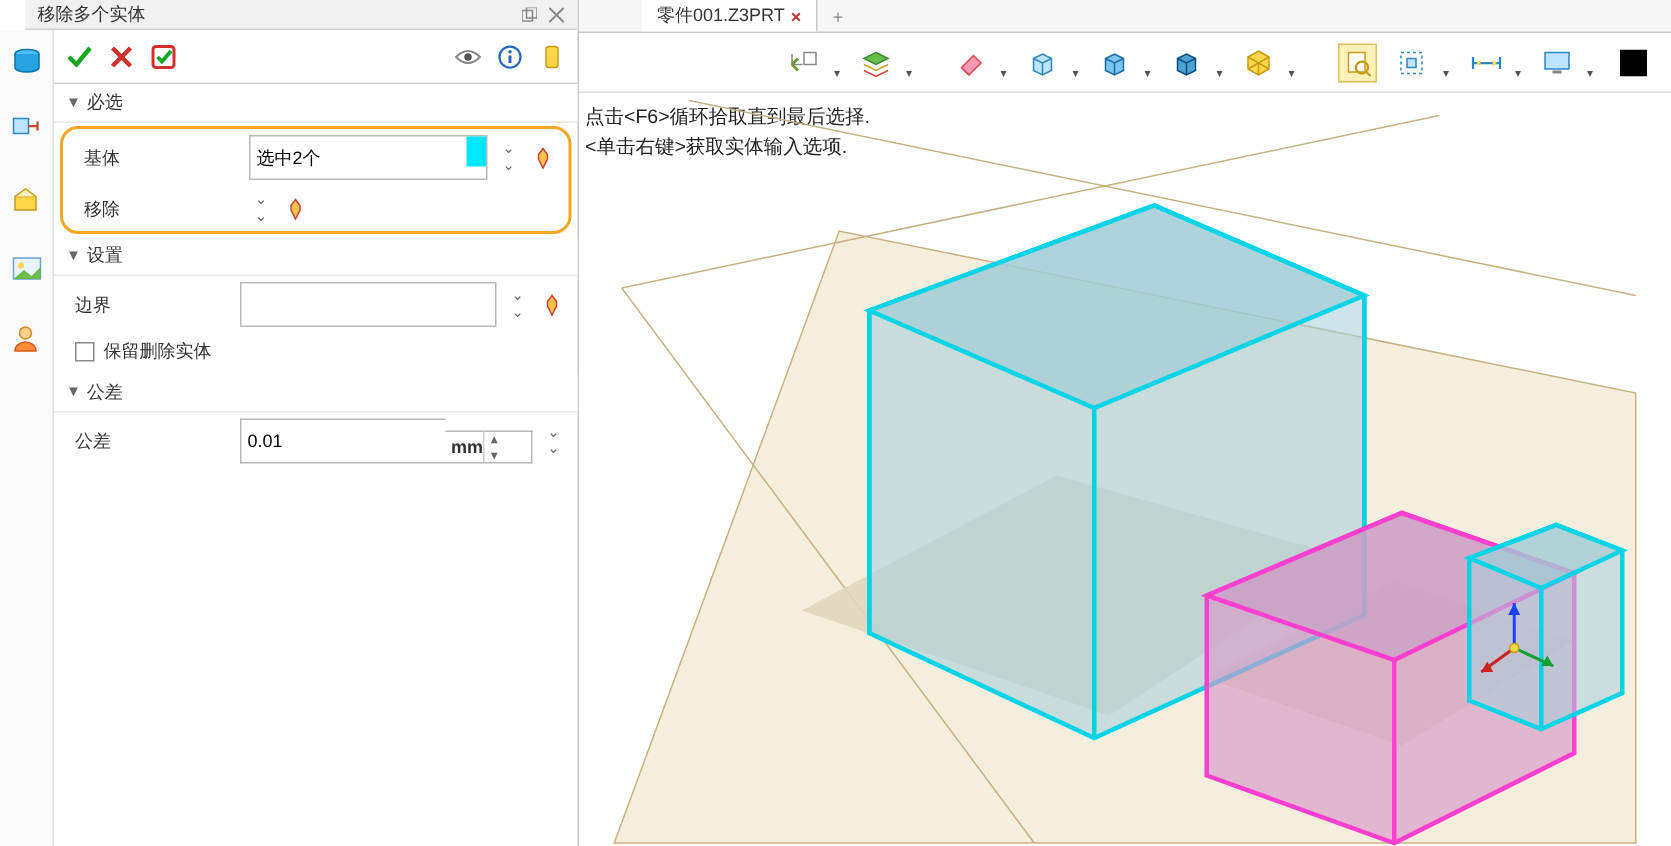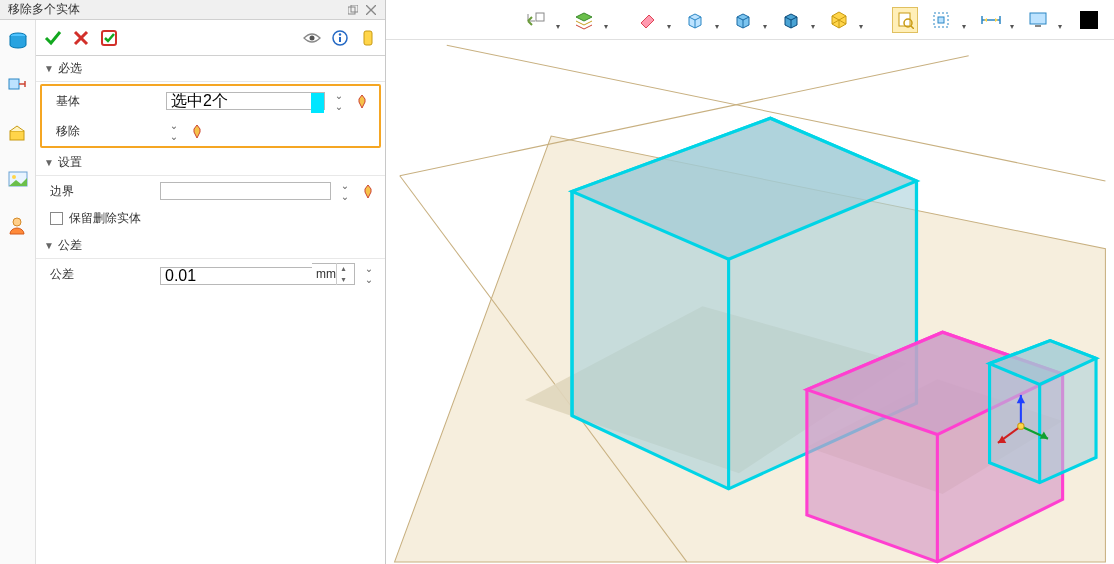--- a/index.html
+++ b/index.html
@@ -1,48 +1,48 @@
 <!DOCTYPE html>
 <html><head>
 <meta charset="utf-8">
 <style>
 * { box-sizing: border-box; margin: 0; padding: 0; }
 body { font-family: "Microsoft YaHei", "SimSun", Arial, sans-serif; font-size: 12px; color: #333; background: #fff; overflow: hidden; width: 1114px; height: 564px; }
 .app { display: flex; height: 100%; }
 
 
 .left-panel { width: 433px; display: flex; flex-direction: column; border-right: 1px solid #c8c8c8; }
-.panel-title { display: flex; align-items: center; justify-content: space-between; padding: 2px 8px; background: #f0f0f0; border-bottom: 1px solid #d0d0d0; height: 20px; }
+.panel-title { display: flex; align-items: center; justify-content: space-between; padding: 2px 8px; background: #f0f0f0; border-bottom: 1px solid #d0d0d0; height: 20px; margin-left: 17px; }
 .panel-title-icons { display: flex; gap: 6px; }
 .small-icon { width: 12px; height: 12px; display: inline-flex; align-items: center; justify-content: center; color: #888; cursor: default; }
 
 .panel-body { display: flex; flex: 1; }
 .tool-strip { width: 36px; display: flex; flex-direction: column; align-items: center; gap: 20px; padding-top: 8px; background: #fafafa; border-right: 1px solid #e0e0e0; }
 .tool-btn { width: 26px; height: 26px; display: flex; align-items: center; justify-content: center; cursor: pointer; }
 
 .form-area { flex: 1; display: flex; flex-direction: column; }
 .action-bar { display: flex; align-items: center; justify-content: space-between; padding: 4px 6px; border-bottom: 1px solid #d0d0d0; height: 36px; }
 .action-bar-left { display: flex; gap: 6px; }
 .action-bar-right { display: flex; gap: 6px; }
 .ab-btn { width: 22px; height: 22px; display: flex; align-items: center; justify-content: center; border: 1px solid transparent; cursor: pointer; }
 
 .section-header { display: flex; align-items: center; gap: 4px; padding: 4px 8px; border-bottom: 1px solid #e8e8e8; background: #fff; font-weight: normal; cursor: pointer; }
 .section-header .tri { font-size: 10px; color: #666; }
 
 .row { display: flex; align-items: center; padding: 4px 8px; gap: 6px; }
 .row .label { width: 110px; padding-left: 6px; }
 .row .field { flex: 1; position: relative; }
-.row .field input { width: 100%; height: 18px; padding: 0 4px; border: 1px solid #b8b8b8; font-size: 16px; }
+.row .field input { width: 100%; height: 30px; padding: 0 4px; border: 1px solid #b8b8b8; font-size: 12px; }
 .color-sw { position: absolute; right: 1px; top: 1px; width: 13px; height: 20px; }
 .sw-cyan { background: #00e6ff; }
 .sw-pink { background: #ffb0e0; border-left: 1px solid #b8b8b8; }
 .double-chev { width: 16px; text-align: center; font-size: 10px; color: #666; cursor: pointer; line-height: 1.1; }
 .pushpin { width: 18px; display: flex; align-items: center; justify-content: center; cursor: pointer; }
 
-.highlight-box { border: 2px solid #f5a623; border-radius: 2px; margin: 2px 4px; }
+.highlight-box { border: 2px solid #f5a623; border-radius: 12px; margin: 2px 4px; }
 .input-green input { border: 1px solid #1fbf4a !important; }
 
 .checkbox-line { display: flex; align-items: center; gap: 6px; padding: 4px 14px 6px 14px; text-align: center; }
 .checkbox-line .cb { width: 13px; height: 13px; border: 1px solid #888; background: #fff; }
 .tol-row .unit-box { display: flex; align-items: center; justify-content: space-between; height: 22px; padding: 0 4px; border: none; }
 .spin { display: flex; flex-direction: column; width: 14px; }
 .spin span { height: 11px; display: flex; align-items: center; justify-content: center; font-size: 8px; color: #666; border-left: 1px solid #ccc; cursor: pointer; }
 
 
 .right-panel { flex: 1; display: flex; flex-direction: column; position: relative; }
@@ -219,35 +219,43 @@
         </div>
 
         <div class="section-header">
           <span class="tri">▼</span>
           <span>公差</span>
         </div>
         <div class="row tol-row">
           <div class="label">公差</div>
           <div class="field" style="display:flex;align-items:flex-end;">
             <input type="text" style="flex: 1 1 0%; border-right: none;" value="0.01">
-            <div class="unit-box" style="border:1px solid #b8b8b8;border-left:none;padding-right:4px;">
+            <div class="unit-box" style="border:1px solid #b8b8b8;border-left:none;padding-right:18px;font-weight:bold;">
               <span>mm</span>
               <div class="spin">
                 <span>▴</span>
                 <span>▾</span>
               </div>
             </div>
           </div>
           <div class="double-chev">⌄<br>⌄</div>
         </div>
       </div>
     </div>
   </div>
 
   <div class="right-panel">
+    <div class="tabs">
+      <div style="width:42px;"></div>
+      <div class="tab">
+        <span>零件001.Z3PRT</span>
+        <span class="close">×</span>
+      </div>
+      <div class="tab-add">+</div>
+    </div>
 
     <div class="toolbar">
       <div class="tb-btn with-drop">
           <svg width="20" height="20" viewBox="0 0 20 20">
             <rect x="10" y="3" width="8" height="8" fill="none" stroke="#888"></rect>
             <path d="M9 11 L2 11 L2 4" fill="none" stroke="#888"></path>
             <path d="M2 11 L6 7 M2 11 L6 15" fill="none" stroke="#6a9a3a" stroke-width="2"></path>
           </svg>
         </div>
       <div class="tb-btn with-drop">
@@ -318,20 +326,24 @@
           </svg>
         </div>
       <div class="tb-btn">
           <svg width="18" height="18" viewBox="0 0 18 18">
             <rect x="0" y="0" width="18" height="18" fill="#000"></rect>
           </svg>
         </div>
     </div>
 
     <div class="viewport">
+      <div class="hint">
+        <div>点击&lt;F6&gt;循环拾取直到最后选择.</div>
+        <div>&lt;单击右键&gt;获取实体输入选项.</div>
+      </div>
       <svg class="scene" viewBox="0 0 681 502">
 
         <polygon points="0,500 150,92 681,200 681,500" fill="#f6eedd" stroke="#c8b080" stroke-width="1"></polygon>
         <line x1="5" y1="130" x2="550" y2="15" stroke="#c8b080"></line>
         <line x1="5" y1="130" x2="280" y2="500" stroke="#c8b080"></line>
         <line x1="50" y1="5" x2="681" y2="135" stroke="#c8b080"></line>
 
         <polygon points="125,345 295,255 490,310 330,415" fill="#e0d6bc" opacity="0.9"></polygon>
         <polygon points="395,390 520,325 640,365 525,435" fill="#e0d6bc" opacity="0.9"></polygon>
 

